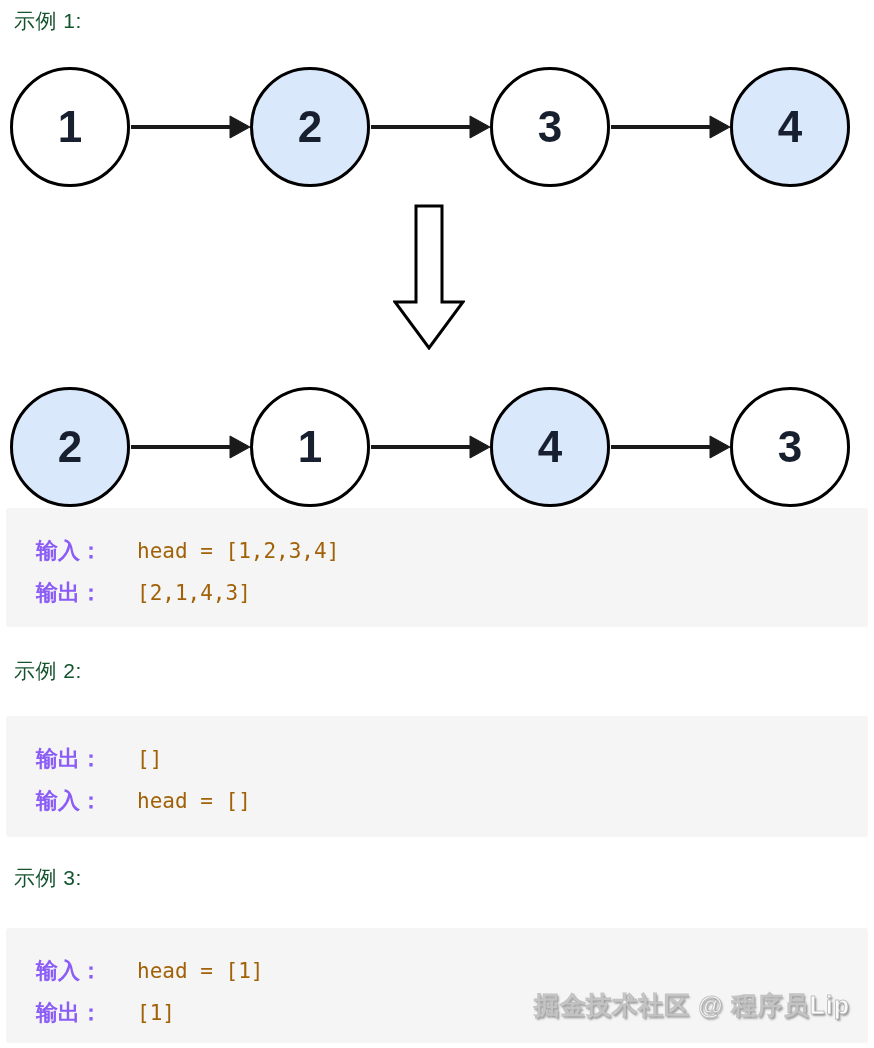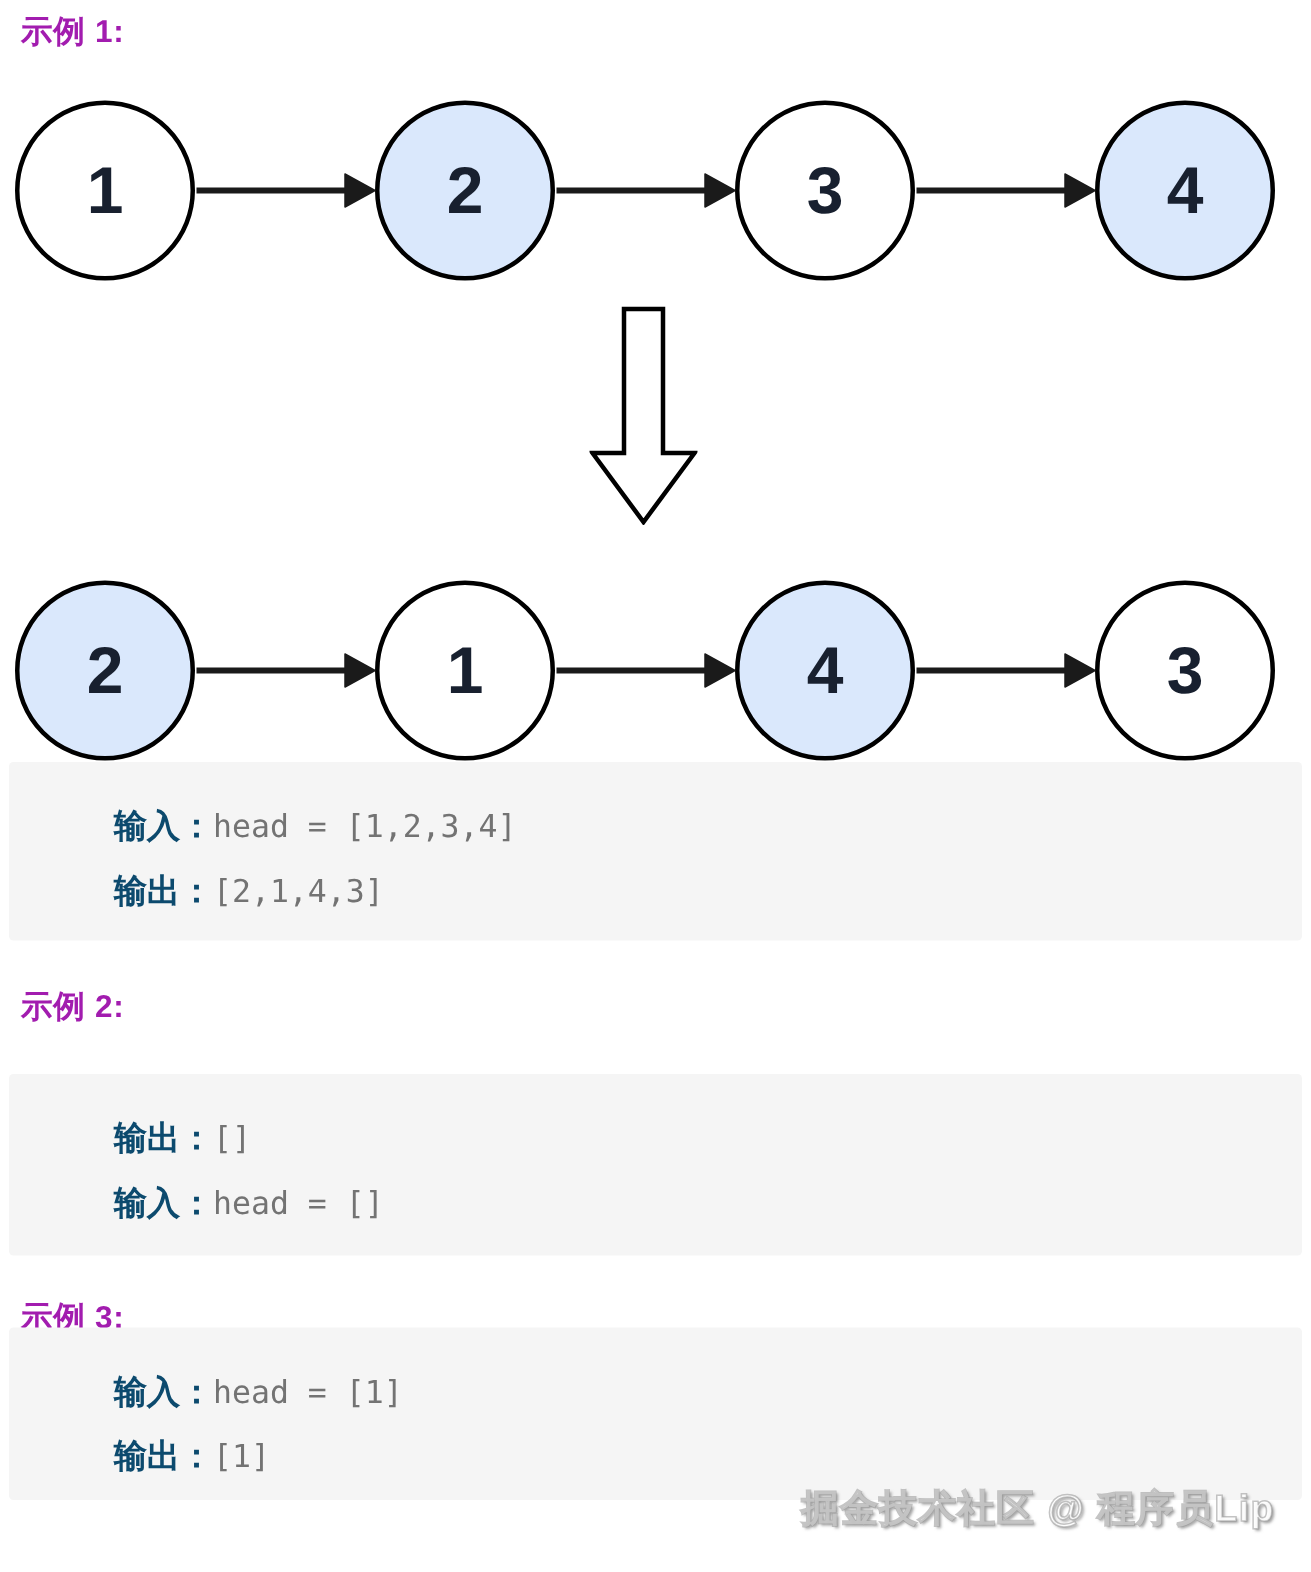--- a/index.html
+++ b/index.html
@@ -1,42 +1,42 @@
 <!DOCTYPE html>
 <html><head>
 <meta charset="utf-8">
 <style>
   html,body{margin:0;padding:0;background:#ffffff;}
   .page{
     position:relative;width:874px;height:1048px;background:#ffffff;
     font-family:"Liberation Sans",sans-serif;overflow:hidden;
   }
   .example-heading{
-    position:absolute;left:14px;font-size:21px;font-weight:700;color:#a21caf;
+    position:absolute;left:14px;font-size:21px;font-weight:400;color:#14532d;
     letter-spacing:.5px;
   }
   .h1{top:7px}.h2{top:657px}.h3{top:864px}
   .list-row{position:absolute;left:0;}
   .row-before{top:65px}
   .row-after{top:385px}
   .node-label{font-family:"Liberation Sans",sans-serif;font-weight:700;font-size:44px;fill:#18202f;}
   .edge-line{stroke:#1a1a1a;stroke-width:4;}
   .edge-head{fill:#1a1a1a;stroke:#1a1a1a;stroke-linejoin:round;}
   .node-circle{stroke:#000000;stroke-width:3;}
   .down-arrow{position:absolute;left:393px;top:204px;}
   .io-box{
     position:absolute;left:6px;width:862px;background:#f5f5f5;border-radius:3px;
     padding:23px 0 0 30px;box-sizing:border-box;
   }
   .box1{top:508px;height:119px}
   .box2{top:716px;height:121px}
-  .box3{top:885px;height:115px}
+  .box3{top:928px;height:115px}
   .io-line{line-height:40px;white-space:nowrap;}
-  .io-label{font-weight:700;font-size:22px;color:#0c4a6e;margin-left:40px;}
-  .io-code{font-family:"DejaVu Sans Mono","Liberation Mono",monospace;font-size:21px;color:#737373;}
+  .io-label{font-weight:700;font-size:22px;color:#8b5cf6;}
+  .io-code{font-family:"DejaVu Sans Mono","Liberation Mono",monospace;font-size:21px;color:#a16207;margin-left:35px;}
   .watermark{
     position:absolute;right:24px;top:989px;font-size:25px;font-weight:700;
     color:rgba(255,255,255,0.92);
     -webkit-text-stroke:1px rgba(150,150,150,0.55);
     text-shadow:1.5px 1.5px 2px rgba(110,110,110,0.65);
     letter-spacing:1px;white-space:nowrap;text-align:right;
   }
 </style>
 </head>
 <body>

